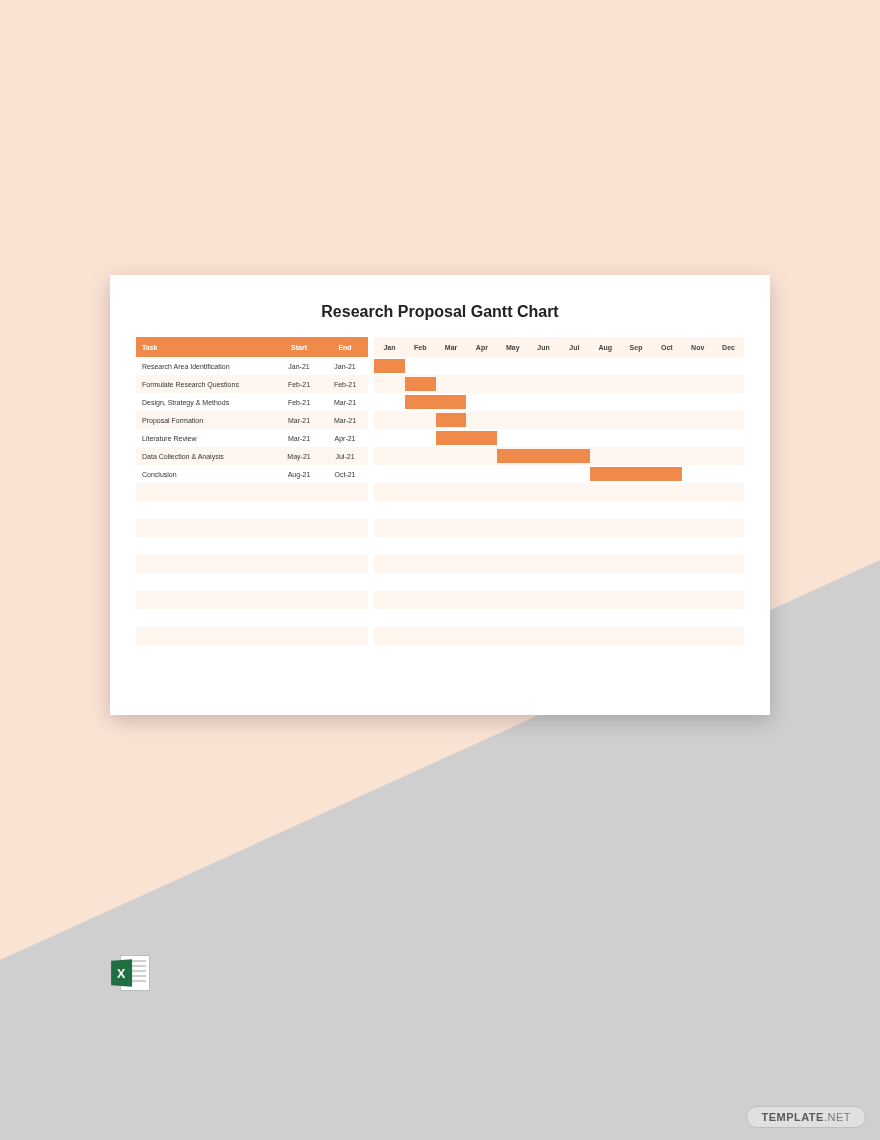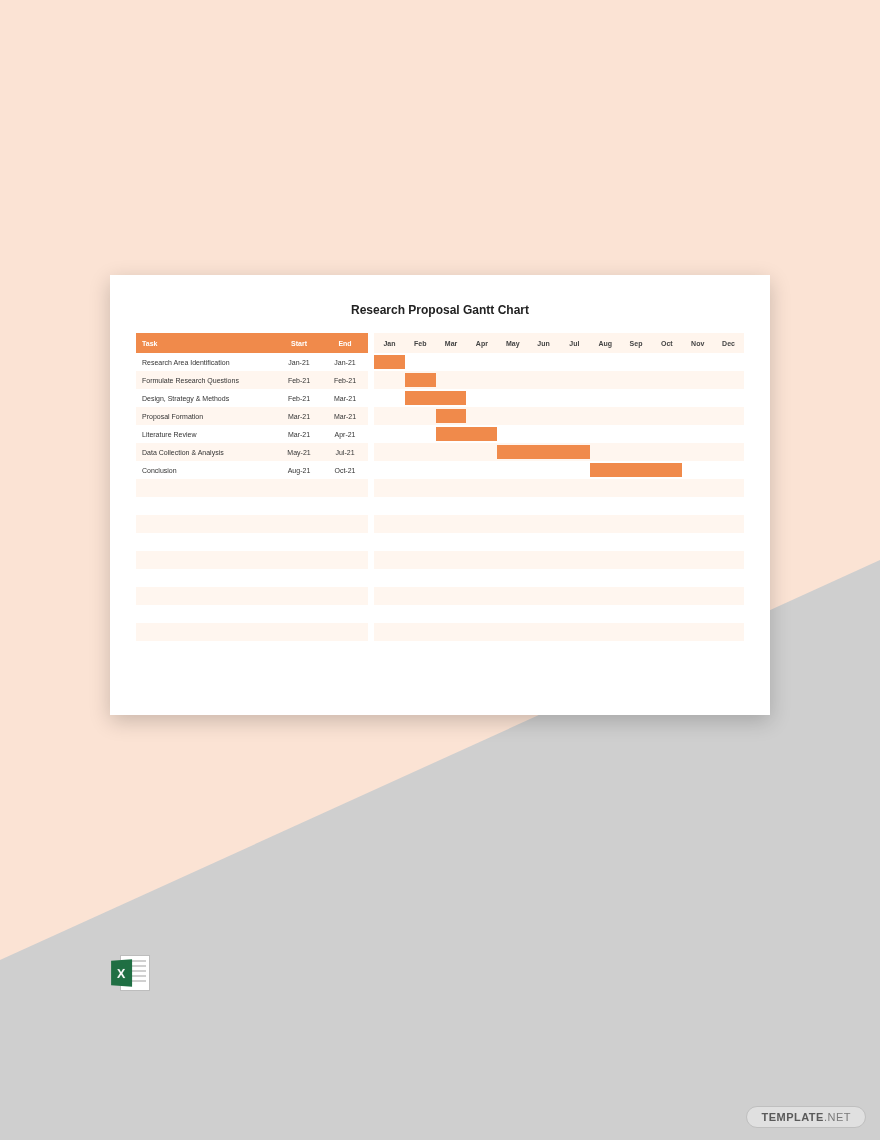--- a/index.html
+++ b/index.html
@@ -22,21 +22,21 @@
     left: 110px;
     top: 275px;
     width: 660px;
     height: 440px;
     background: #ffffff;
     box-shadow: 0 6px 20px rgba(0,0,0,0.2);
     padding: 28px 26px 20px 26px;
   }
   .title {
     text-align: center;
-    font-size: 12px;
+    font-size: 16px;
     font-weight: 700;
     color: #222;
     margin-bottom: 16px;
   }
   .gantt {
     width: 100%;
     font-size: 7px;
     color: #333;
   }
   .grow {

